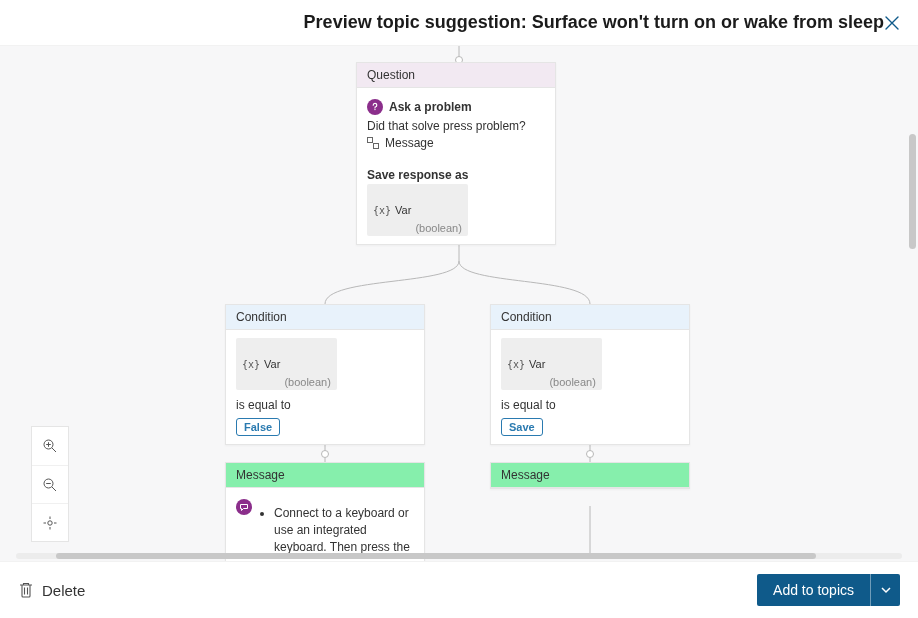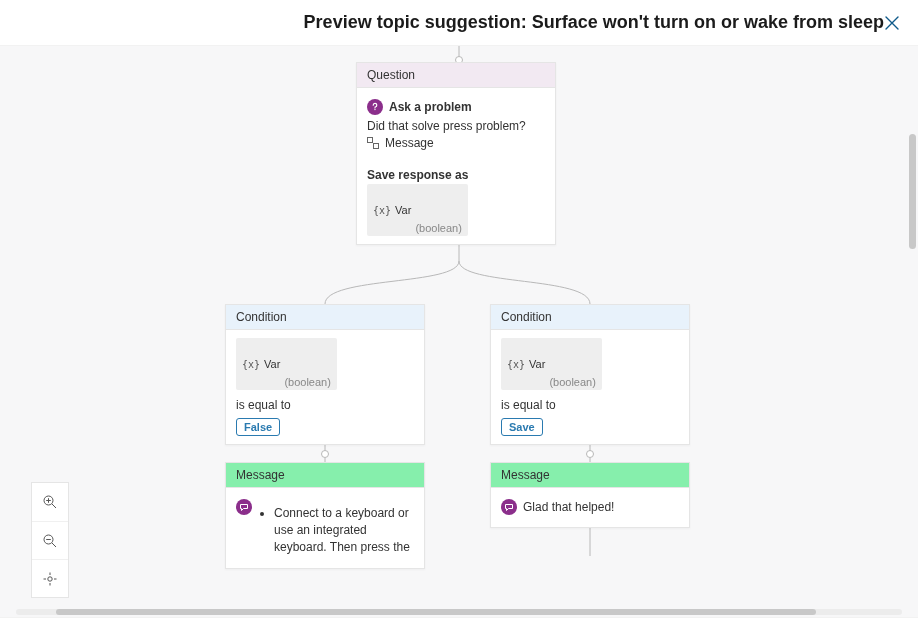--- a/index.html
+++ b/index.html
@@ -173,30 +173,20 @@
                   <span>Connect to a keyboard or use an integrated keyboard. Then press the </span>
                 </li>
               </ul>
             </div>
           </div>
         </div>
       </div>
 
       <div class="node" style="left:490px; top:416px; width:200px;">
         <div class="node-head head-message">Message</div>
-        <div class="node-body">
-          <div class="row">
-            <span class="icon-circle ic-m">
-              <svg width="10" height="10" viewBox="0 0 10 10">
-                  <path d="M1.5 2.5 h7 v4 h-4 l-2 2 v-2 h-1 z" fill="none" stroke="#fff" stroke-width="1"></path>
-                </svg>
-            </span>
-            <span class="msg-text">Glad that helped!</span>
-          </div>
-        </div>
       </div>
 
       <div class="zoom-tools">
         <div class="tool">
           <svg width="16" height="16" viewBox="0 0 16 16">
               <circle cx="6.5" cy="6.5" r="4.5" fill="none" stroke="#555"></circle>
               <line x1="10" y1="10" x2="14" y2="14" stroke="#555"></line>
               <line x1="4.2" y1="6.5" x2="8.8" y2="6.5" stroke="#555"></line>
               <line x1="6.5" y1="4.2" x2="6.5" y2="8.8" stroke="#555"></line>
             </svg>
@@ -219,14 +209,32 @@
         </div>
       </div>
 
       <div class="hscroll-track"></div>
       <div class="hscroll-thumb"></div>
     </div>
 
     <div class="vscroll"></div>
   </div>
 
+  <div class="footer">
+    <div class="del">
+      <span>
+        <svg width="16" height="18" viewBox="0 0 16 18">
+            <path d="M2 4 h12 M5.5 4 V2.5 h5 V4 M4 4 v11 a1 1 0 0 0 1 1 h6 a1 1 0 0 0 1 -1 V4 M6.5 6.5 v7 M9.5 6.5 v7" fill="none" stroke="#555" stroke-width="1.1"></path>
+          </svg>
+      </span>
+      <span>Delete</span>
+    </div>
+    <div class="btn-split">
+      <div class="btn-main">Add to topics</div>
+      <div class="btn-caret">
+        <svg width="12" height="12" viewBox="0 0 12 12">
+            <path d="M2 4 L6 8 L10 4" fill="none" stroke="#fff" stroke-width="1.5"></path>
+          </svg>
+      </div>
+    </div>
+  </div>
 
 </div>
 
 </body></html>

